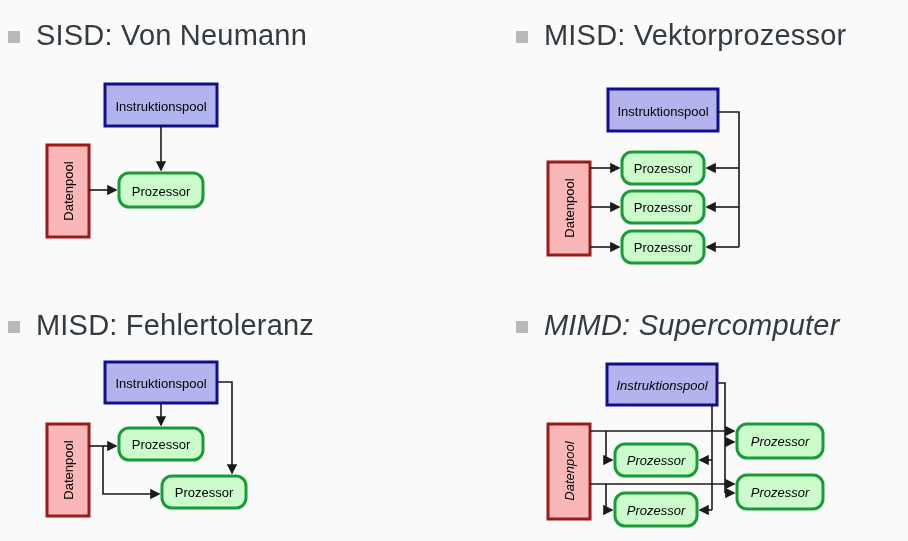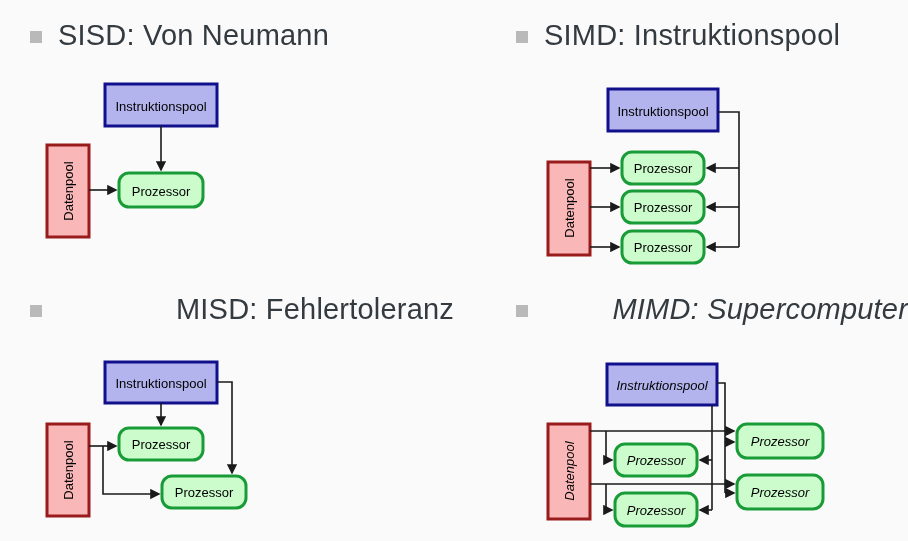--- a/index.html
+++ b/index.html
@@ -12,24 +12,24 @@
   }
   .quad{position:absolute;width:454px;height:270px;}
   .q-sisd{left:0;top:0;}
   .q-simd{left:454px;top:0;}
   .q-misd{left:0;top:270px;height:271px;}
   .q-mimd{left:454px;top:270px;height:271px;font-style:italic;}
 
   .title-row{
     position:absolute;top:19px;left:0;right:0;
     display:flex;align-items:center;gap:16px;
-    padding-left:30px;
+    padding-left:8px;
   }
   .q-simd .title-row,.q-mimd .title-row{padding-left:62px;}
-  .q-misd .title-row,.q-mimd .title-row{top:23px;justify-content:space-between;}
+  .q-misd .title-row,.q-mimd .title-row{top:39px;}
   .bullet{
     width:12px;height:12px;flex:none;
     background:var(--bullet-color,#b9b9b9);
     margin-top:3px;
   }
   .title{
     margin:0;font-size:29px;font-weight:400;
     color:var(--title-color,#343b40);
     letter-spacing:.2px;white-space:nowrap;
   }
@@ -76,21 +76,21 @@
         <text class="lbl" x="161" y="191">Prozessor</text>
       </g>
       <line class="edge" x1="161" y1="126" x2="161" y2="170"></line>
       <line class="edge" x1="89" y1="190" x2="116" y2="190"></line>
     </svg>
   </section>
 
   <section class="quad q-simd">
     <div class="title-row">
       <span class="bullet"></span>
-      <h2 class="title">SIMD: Instruktionspool</h2>
+      <h2 class="title">MISD: Vektorprozessor</h2>
     </div>
     <svg class="diagram" width="454" height="270" viewBox="0 0 454 270">
       <g>
         <rect class="b-inst" x="154" y="89" width="110" height="42"></rect>
         <text class="lbl" x="209" y="111">Instruktionspool</text>
       </g>
       <g>
         <rect class="b-data" x="94" y="162" width="42" height="93"></rect>
         <text class="lbl" x="115" y="208" transform="rotate(-90 115 208)">Datenpool</text>
       </g>

